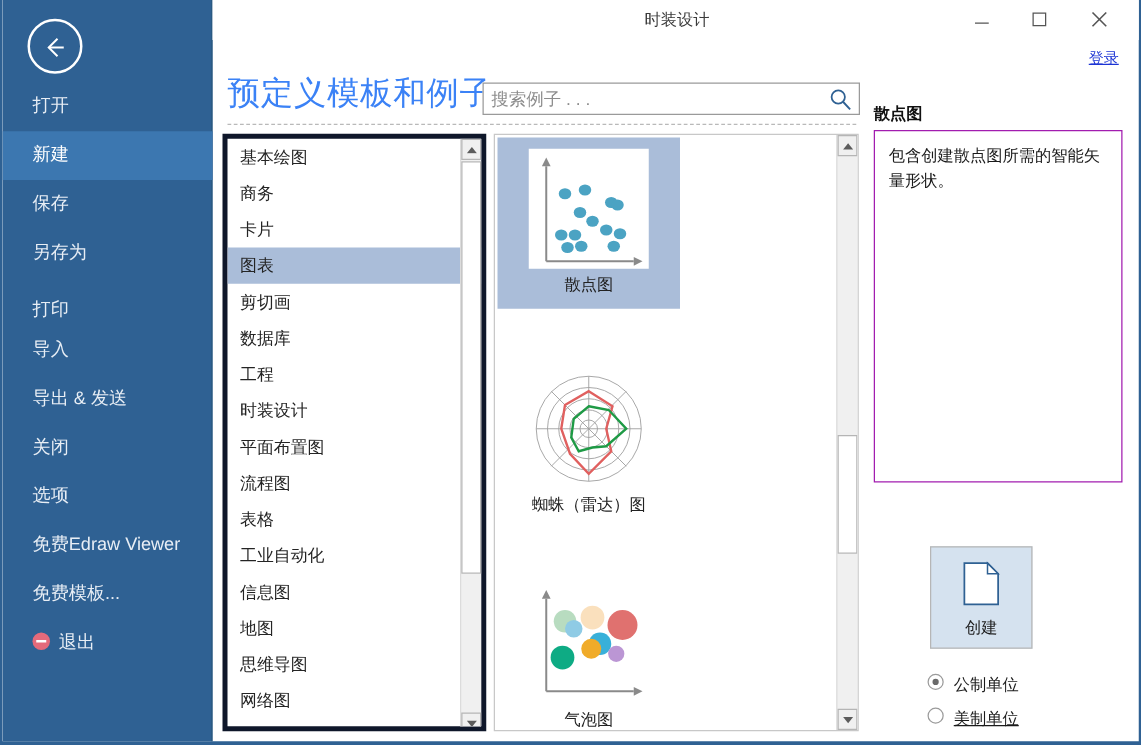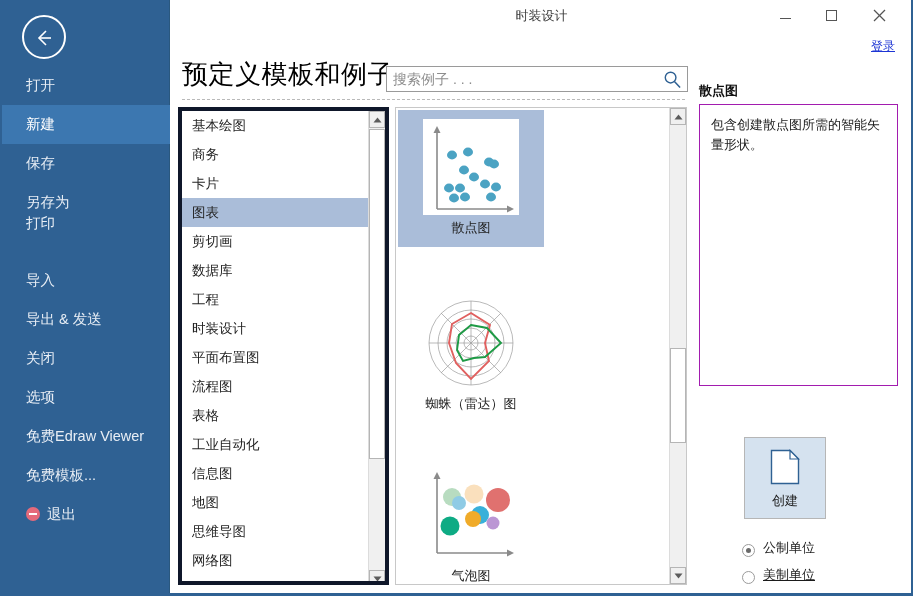--- a/index.html
+++ b/index.html
@@ -117,21 +117,21 @@
     text-decoration: underline;
     cursor: pointer;
     margin-left: 40px;
   }
 
   
   #page-heading {
     position: absolute;
     left: 180px; top: 57px;
     font-size: 26px;
-    color: #000000;
+    color: #3b82f6;
     letter-spacing: 0.5px;
     white-space: nowrap;
   }
   #search-wrap {
     position: absolute;
     left: 384px; top: 66px;
     width: 302px; height: 26px;
     border: 1px solid #9a9a9a;
     background: #ffffff;
     box-sizing: border-box;
@@ -283,21 +283,21 @@
     cursor: pointer;
   }
   #create-btn .doc-ic { margin: 11px auto 3px auto; width: 30px; height: 36px; }
   #create-btn .ctext { font-size: 13px; color: #1b1b1b; text-align: center; }
   .radio-row {
     position: absolute;
     left: 740px;
     font-size: 13px;
     color: #1b1b1b;
     display: flex;
-    align-items: flex-end;
+    align-items: flex-start;
     cursor: pointer;
   }
   #radio-metric { top: 539px; }
   #radio-us { top: 566px; text-decoration: underline; }
   .rmark {
     width: 13px; height: 13px;
     border-radius: 50%;
     border: 1px solid #9b9b9b;
     background: #ffffff;
     margin-right: 8px;
@@ -323,21 +323,21 @@
       <svg width="24" height="24" viewBox="0 0 24 24">
         <path d="M14 5 L7 12 L14 19" fill="none" stroke="#ffffff" stroke-width="1.6"></path>
         <line x1="7" y1="12" x2="19" y2="12" stroke="#ffffff" stroke-width="1.6"></line>
       </svg>
     </div>
 
     <div class="side-item" style="top:66px"><span>打开</span></div>
     <div class="side-item selected" style="top:105px"><span>新建</span></div>
     <div class="side-item" style="top:144px"><span>保存</span></div>
     <div class="side-item" style="top:183px"><span>另存为</span></div>
-    <div class="side-item" style="top:204px"><span>打印</span></div>
+    <div class="side-item" style="top:229px"><span>打印</span></div>
     <div class="side-item" style="top:261px"><span>导入</span></div>
     <div class="side-item" style="top:300px"><span>导出 &amp; 发送</span></div>
     <div class="side-item" style="top:339px"><span>关闭</span></div>
     <div class="side-item" style="top:378px"><span>选项</span></div>
     <div class="side-item" style="top:417px"><span>免费Edraw Viewer</span></div>
     <div class="side-item" style="top:456px"><span>免费模板...</span></div>
     <div class="side-item" style="top:495px">
       <span class="exit-ic"></span><span>退出</span>
     </div>
   </div>

